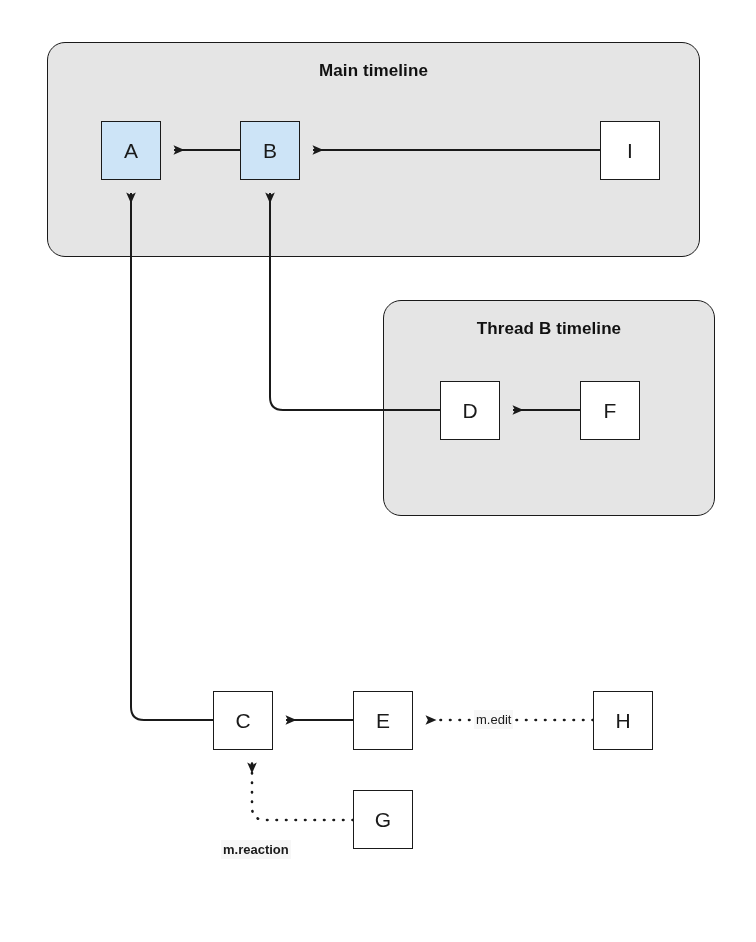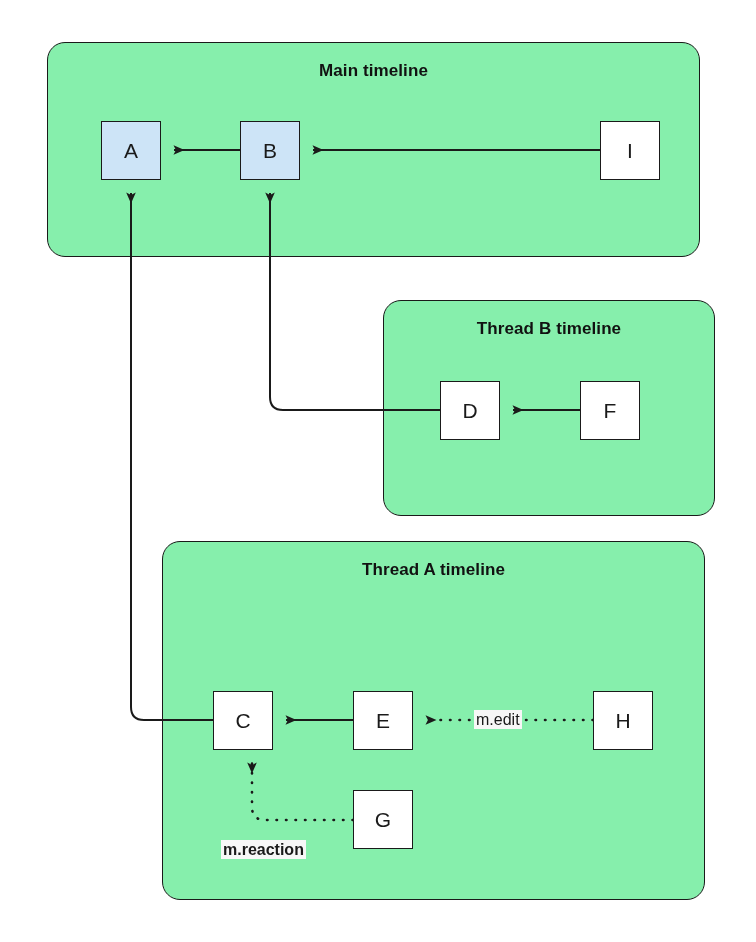--- a/index.html
+++ b/index.html
@@ -16,21 +16,21 @@
   }
   #canvas {
     position: absolute;
     left: 0;
     top: 0;
     width: 756px;
     height: 942px;
   }
   .group-box {
     position: absolute;
-    background: #86efac;
+    background: #e5e5e5;
     border: 1.6px solid #1a1a1a;
     border-radius: 18px;
     box-sizing: border-box;
   }
   .group-title {
     position: absolute;
     width: 100%;
     text-align: center;
     font-weight: bold;
     font-size: 17px;
@@ -46,21 +46,21 @@
     justify-content: center;
     font-size: 21px;
     color: #1a1a1a;
     background: #ffffff;
   }
   .node.blue {
     background: #cde4f7;
   }
   .edge-label {
     position: absolute;
-    font-size: 16px;
+    font-size: 13px;
     color: #1a1a1a;
     background: #f7f7f7;
     padding: 0 2px;
     white-space: nowrap;
     line-height: 19px;
   }
   svg.overlay {
     position: absolute;
     left: 0;
     top: 0;
@@ -75,23 +75,20 @@
 <div id="canvas">
 
   <div class="group-box" style="left:47px; top:42px; width:653px; height:215px;">
     <div class="group-title" style="top:18px;">Main timeline</div>
   </div>
 
   <div class="group-box" style="left:383px; top:300px; width:332px; height:216px;">
     <div class="group-title" style="top:18px;">Thread B timeline</div>
   </div>
 
-  <div class="group-box" style="left:162px; top:541px; width:543px; height:359px;">
-    <div class="group-title" style="top:18px;">Thread A timeline</div>
-  </div>
 
   <svg class="overlay" viewBox="0 0 756 942" xmlns="http://www.w3.org/2000/svg">
     <defs>
       <marker id="ah" markerWidth="14" markerHeight="14" refX="11.5" refY="5" orient="auto" markerUnits="userSpaceOnUse">
         <path d="M1,5 L12,0.2 L9.6,5 L12,9.8 Z" fill="#1a1a1a"></path>
       </marker>
     </defs>
 
     <path d="M240,150 L174,150" fill="none" stroke="#1a1a1a" stroke-width="2" marker-end="url(#ah)"></path>
 

